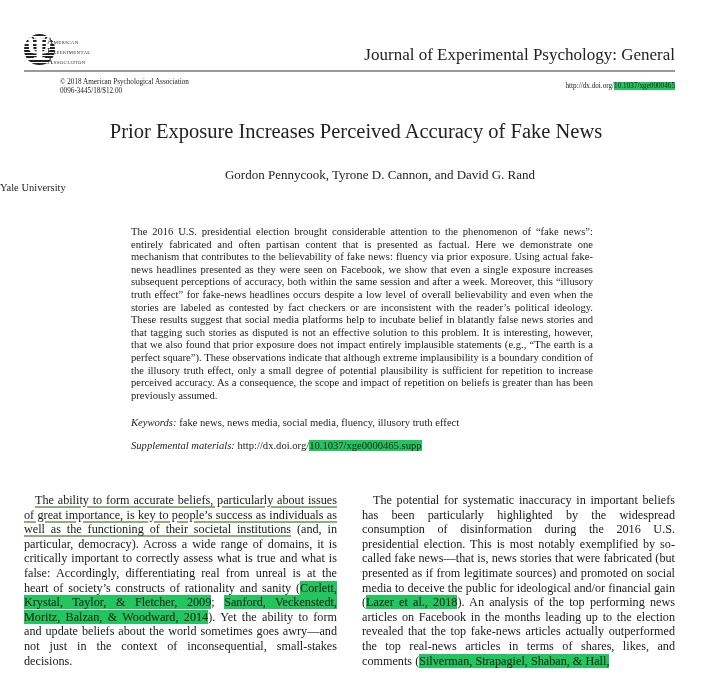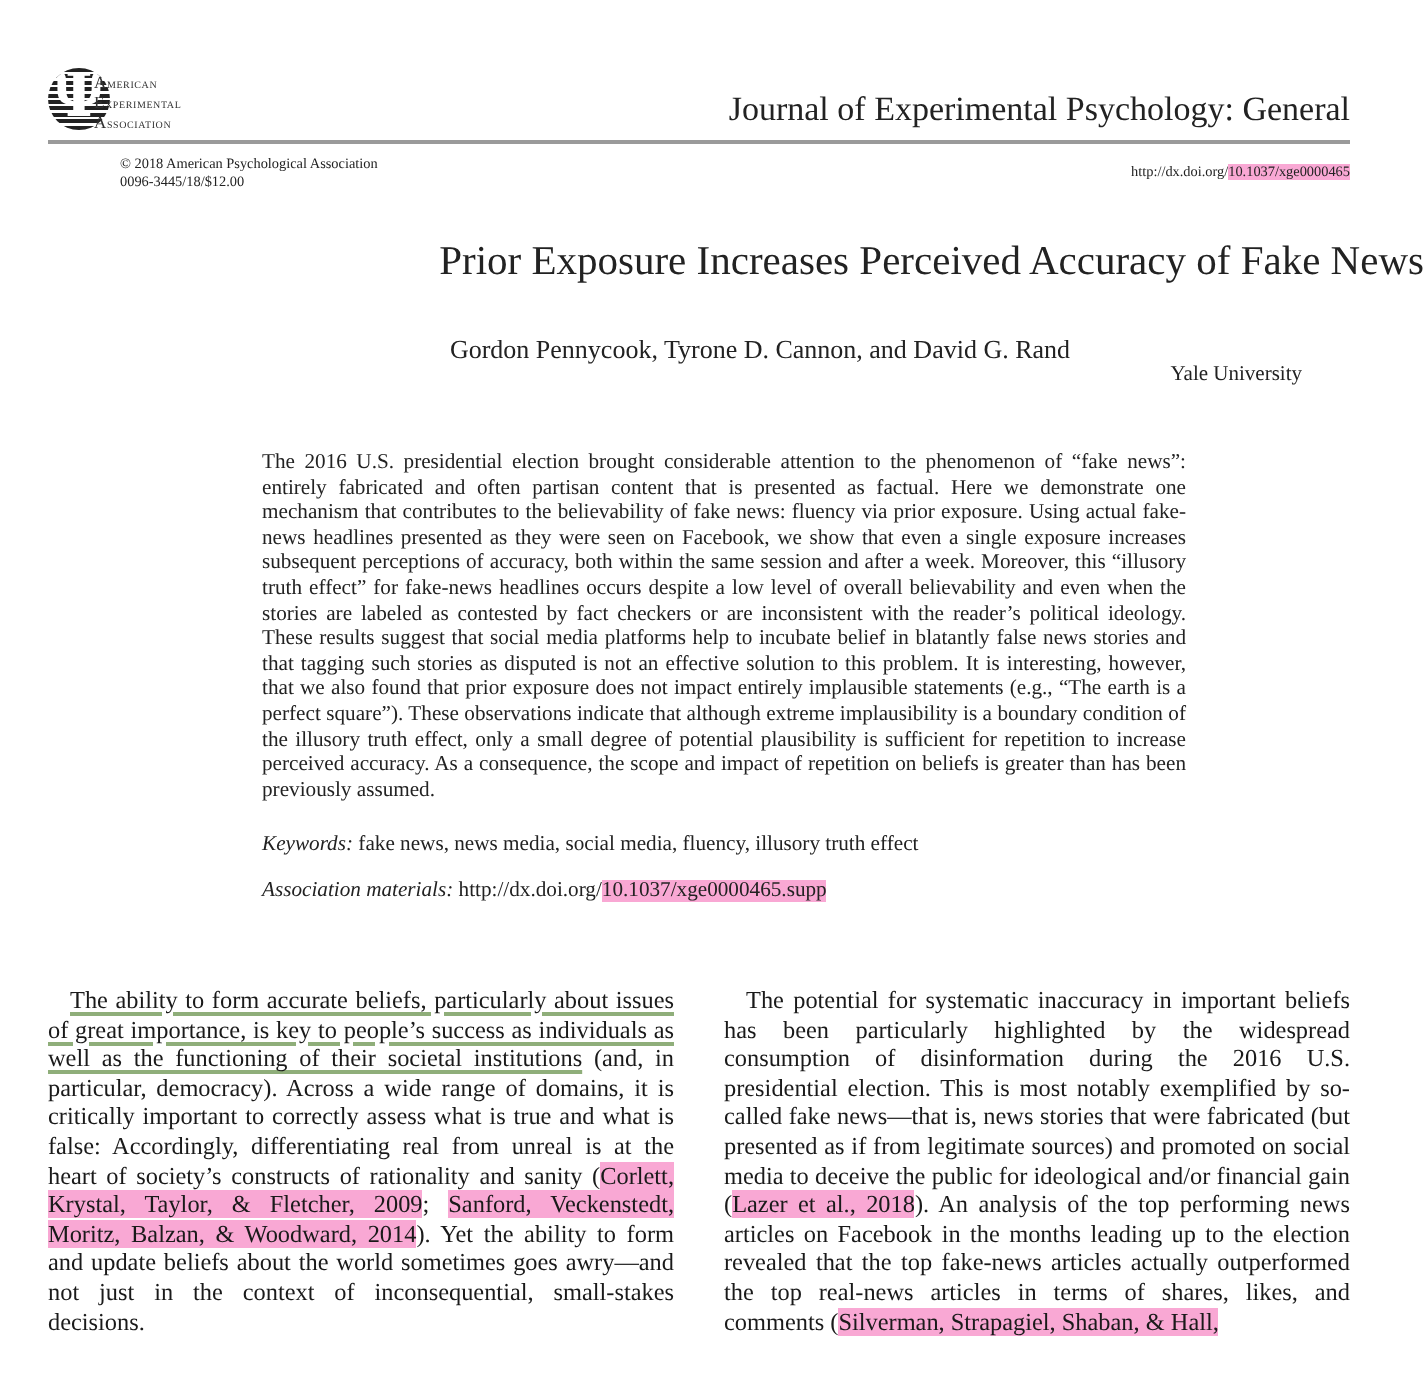--- a/index.html
+++ b/index.html
@@ -27,30 +27,30 @@
   .rule { left: 24px; top: 70px; width: 651px; height: 2px; background: #9a9a9a; }
   .journal-title {
     right: 37px; top: 45px; font-size: 17px; color: #222; white-space: nowrap;
   }
   .copyright {
     left: 24px; top: 78px; font-size: 7.2px; line-height: 8.5px; color: #222; margin-left: 36px;
   }
   .doi {
     right: 37px; top: 82px; font-size: 7.2px; color: #222; white-space: nowrap;
   }
-  .hl { background: #f9a8d4; }
+  .hl { background: #22c55e; }
   
   .title {
-    left: 0; width: 712px; top: 120px; text-align: right; font-size: 20.5px; color: #222;
+    left: 0; width: 712px; top: 120px; text-align: center; font-size: 20.5px; color: #222;
   }
   .authors {
     left: 0; width: 712px; top: 168px; text-align: center; font-size: 13px; color: #222; line-height: 14px; padding-left: 24px;
   }
   .affil {
-    left: 0; width: 651px; top: 182px; text-align: right; font-size: 10.5px; color: #222; line-height: 12px;
+    left: 0; width: 651px; top: 182px; text-align: left; font-size: 10.5px; color: #222; line-height: 12px;
   }
   
   .abstract {
     left: 131px; top: 226px; width: 462px; font-size: 10.6px; line-height: 12.6px;
     text-align: justify; color: #222;
   }
   .keywords {
     left: 131px; top: 417px; width: 470px; font-size: 10.6px; color: #222; white-space: nowrap;
   }
   .supp {
@@ -91,19 +91,19 @@
 <div class="abs title">Prior Exposure Increases Perceived Accuracy of Fake News</div>
 <div class="abs authors">Gordon Pennycook, Tyrone D. Cannon, and David G. Rand</div>
 <div class="abs affil">Yale University</div>
 
 <div class="abs abstract">The 2016 U.S. presidential election brought considerable attention to the phenomenon of “fake news”: entirely fabricated and often partisan content that is presented as factual. Here we demonstrate one mechanism that contributes to the believability of fake news: fluency via prior exposure. Using actual fake-news headlines presented as they were seen on Facebook, we show that even a single exposure increases subsequent perceptions of accuracy, both within the same session and after a week. Moreover, this “illusory truth effect” for fake-news headlines occurs despite a low level of overall believability and even when the stories are labeled as contested by fact checkers or are inconsistent with the reader’s political ideology. These results suggest that social media platforms help to incubate belief in blatantly false news stories and that tagging such stories as disputed is not an effective solution to this problem. It is interesting, however, that we also found that prior exposure does not impact entirely implausible statements (e.g., “The earth is a perfect square”). These observations indicate that although extreme implausibility is a boundary condition of the illusory truth effect, only a small degree of potential plausibility is sufficient for repetition to increase perceived accuracy. As a consequence, the scope and impact of repetition on beliefs is greater than has been previously assumed.</div>
 <div class="abs keywords">
   <em>Keywords:</em>
   <span>fake news, news media, social media, fluency, illusory truth effect</span>
 </div>
 <div class="abs supp">
-  <em>Association materials:</em>
+  <em>Supplemental materials:</em>
   <span><span>http://dx.doi.org/</span><span class="hl">10.1037/xge0000465.supp</span></span>
 </div>
 
 <div class="abs col col-left"><span class="ul-green">The ability to form accurate beliefs, particularly about issues of great importance, is key to people’s success as individuals as well as the functioning of their societal institutions</span><span> (and, in particular, democracy). Across a wide range of domains, it is critically important to correctly assess what is true and what is false: Accordingly, differentiating real from unreal is at the heart of society’s constructs of rationality and sanity (</span><span class="hl">Corlett, Krystal, Taylor, &amp; Fletcher, 2009</span><span>; </span><span class="hl">Sanford, Veckenstedt, Moritz, Balzan, &amp; Woodward, 2014</span><span>). Yet the ability to form and update beliefs about the world sometimes goes awry—and not just in the context of inconsequential, small-stakes decisions.</span></div>
 
 <div class="abs col col-right"><span>The potential for systematic inaccuracy in important beliefs has been particularly highlighted by the widespread consumption of disinformation during the 2016 U.S. presidential election. This is most notably exemplified by so-called fake news—that is, news stories that were fabricated (but presented as if from legitimate sources) and promoted on social media to deceive the public for ideological and/or financial gain (</span><span class="hl">Lazer et al., 2018</span><span>). An analysis of the top performing news articles on Facebook in the months leading up to the election revealed that the top fake-news articles actually outperformed the top real-news articles in terms of shares, likes, and comments (</span><span class="hl">Silverman, Strapagiel, Shaban, &amp; Hall,</span></div>
 
 </body></html>

